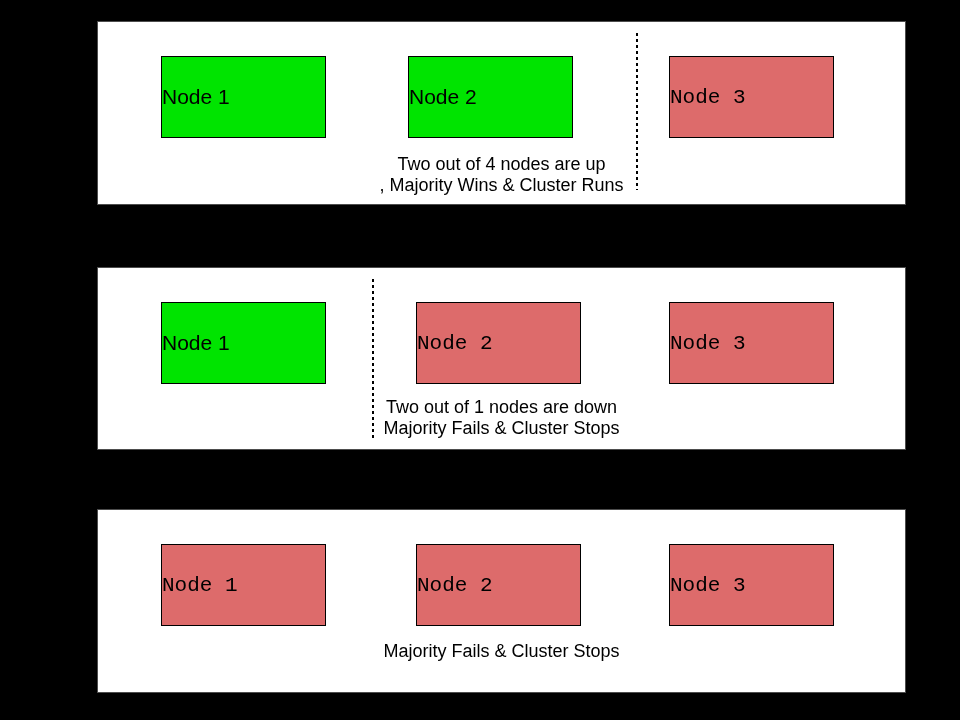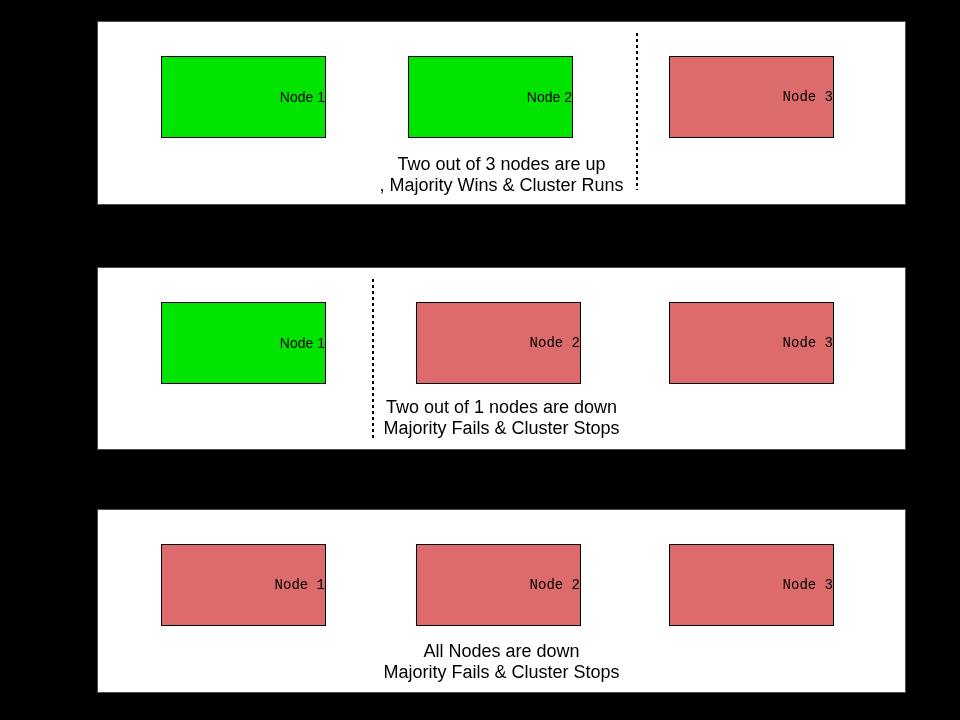--- a/index.html
+++ b/index.html
@@ -30,22 +30,22 @@
 
   .node {
     position: absolute;
     top: 34px;
     width: 165px;
     height: 82px;
     border: 1px solid var(--node-border, #000);
     box-sizing: border-box;
     display: flex;
     align-items: center;
-    justify-content: flex-end;
-    font-size: 14px;
+    justify-content: flex-start;
+    font-size: 21px;
     color: var(--text, #000);
   }
   .node[data-status="up"]   { background: var(--node-up, #00e400); }
   .node[data-status="down"] { background: var(--node-down, #dd6b6b); font-family: Liberation Mono, monospace; }
 
   .n1  { left: 63px; }
   .n2a { left: 310px; }
   .n2b { left: 318px; }
   .n3  { left: 571px; }
 
@@ -85,21 +85,21 @@
       <span class="node-label">Node 1</span>
     </div>
     <div class="node n2a" data-status="up">
       <span class="node-label">Node 2</span>
     </div>
     <div class="node n3" data-status="down">
       <span class="node-label">Node 3</span>
     </div>
     <div class="divider d1"></div>
     <div class="caption">
-      <div>Two out of 3 nodes are up</div>
+      <div>Two out of 4 nodes are up</div>
       <div>, Majority Wins &amp; Cluster Runs</div>
     </div>
   </section>
 
   <section class="panel p2">
     <div class="node n1" data-status="up">
       <span class="node-label">Node 1</span>
     </div>
     <div class="node n2b" data-status="down">
       <span class="node-label">Node 2</span>
@@ -118,18 +118,17 @@
     <div class="node n1" data-status="down">
       <span class="node-label">Node 1</span>
     </div>
     <div class="node n2b" data-status="down">
       <span class="node-label">Node 2</span>
     </div>
     <div class="node n3" data-status="down">
       <span class="node-label">Node 3</span>
     </div>
     <div class="caption">
-      <div>All Nodes are down</div>
       <div>Majority Fails &amp; Cluster Stops</div>
     </div>
   </section>
 
 </div>
 
 </body></html>

